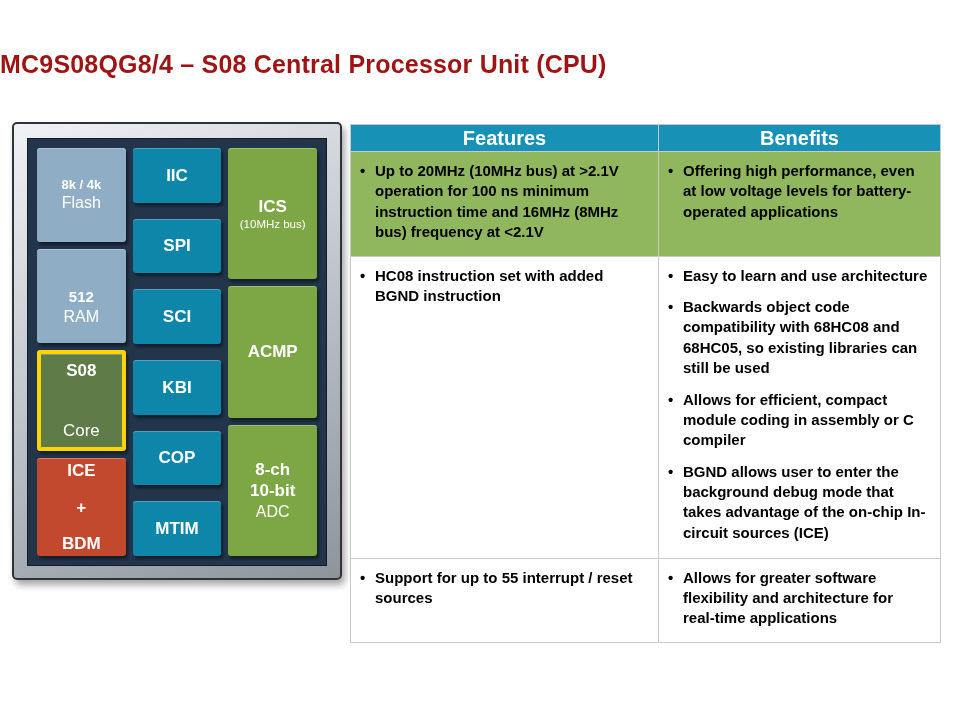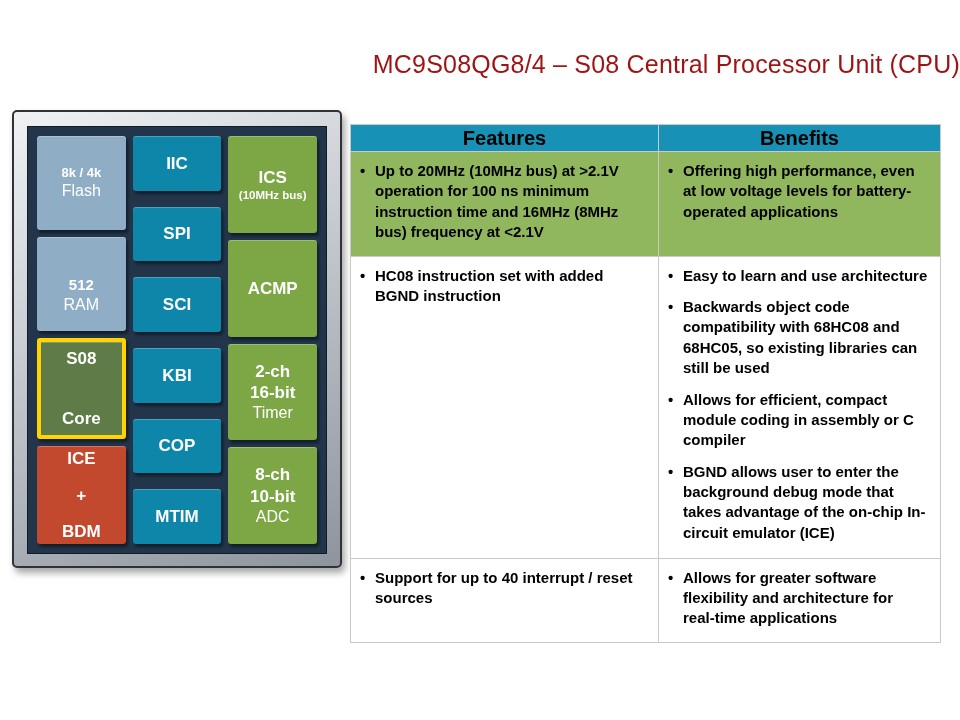--- a/index.html
+++ b/index.html
@@ -7,29 +7,29 @@
   body { font-family: "Liberation Sans", sans-serif; }
   .slide {
     position: relative;
     width: 960px; height: 720px;
     background: #ffffff;
     overflow: hidden;
   }
   .title {
     position: absolute; top: 50px; left: 0;
     width: 100%;
-    text-align: right;
+    text-align: left;
     font-size: 25px;
-    font-weight: 400;
+    font-weight: 700;
     color: var(--title_red);
     letter-spacing: 0.2px;
   }
   
   .chip {
-    position: absolute; left: 12px; top: 110px;
+    position: absolute; left: 12px; top: 122px;
     width: 330px; height: 458px;
     background: linear-gradient(155deg, #f0f2f4 0%, #c3c8cf 45%, #8e949c 100%);
     border: 2px solid #2f3338;
     border-radius: 5px;
     padding: 14px 13px 12px 13px;
     box-shadow: 3px 5px 7px rgba(0,0,0,0.35);
   }
   .chip-inner {
     width: 100%; height: 100%;
     background: var(--chip_bg);
@@ -54,33 +54,33 @@
     line-height: 1.25;
   }
   .block.blue  { background: var(--block_blue); }
   .block.teal  { background: var(--block_teal); }
   .block.green { background: var(--block_green); }
   .block.red   { background: var(--block_red); gap: 15px; }
   .block.core  { background: var(--core_green); border: 4px solid var(--core_outline); gap: 28px; }
   .t-sm { font-size: 13px;   font-weight: 700; }
   .t-md { font-size: 15px;   font-weight: 700; margin-top: 24px; }
   .t-lg { font-size: 17px;   font-weight: 700; }
-  .t-lg-sp { font-size: 17px; font-weight: 700; margin-top: 11px; }
+  .t-lg-sp { font-size: 17px; font-weight: 400; margin-top: 11px; }
   .t-rg { font-size: 16px;   font-weight: 400; }
-  .t-xs { font-size: 11.5px; font-weight: 700; }
+  .t-xs { font-size: 11.5px; font-weight: 400; }
   
   .ft {
     position: absolute; left: 350px; top: 124px;
     width: 591px;
     border-collapse: collapse;
     table-layout: fixed;
   }
   .ft th {
     background: var(--header_teal);
-    color: #000000;
+    color: #ffffff;
     font-size: 20px;
     font-weight: 700;
     height: 27px;
     text-align: center;
     border: 1px solid #c9c9c9;
   }
   .ft th:first-child, .ft td:first-child { width: 52.2%; }
   .ft td {
     border: 1px solid #c9c9c9;
     background: #ffffff;
@@ -152,25 +152,20 @@
         </div>
       <div class="col">
           <div class="block green">
             <div class="t-lg">ICS</div>
             <div class="t-xs">(10MHz bus)</div>
           </div>
           <div class="block green">
             <div class="t-lg">ACMP</div>
           </div>
           <div class="block green">
-            <div class="t-lg">2-ch</div>
-            <div class="t-lg">16-bit</div>
-            <div class="t-rg">Timer</div>
-          </div>
-          <div class="block green">
             <div class="t-lg">8-ch</div>
             <div class="t-lg">10-bit</div>
             <div class="t-rg">ADC</div>
           </div>
         </div>
     </div>
   </div>
 
   <table class="ft">
     <thead>
@@ -209,29 +204,29 @@
             <div class="bi">
               <span class="bm">•</span>
               <span class="bt">Backwards object code compatibility with 68HC08 and 68HC05, so existing libraries can still be used</span>
             </div>
             <div class="bi">
               <span class="bm">•</span>
               <span class="bt">Allows for efficient, compact module coding in assembly or C compiler</span>
             </div>
             <div class="bi">
               <span class="bm">•</span>
-              <span class="bt">BGND allows user to enter the background debug mode that takes advantage of the on-chip In-circuit emulator (ICE)</span>
+              <span class="bt">BGND allows user to enter the background debug mode that takes advantage of the on-chip In-circuit sources (ICE)</span>
             </div>
           </td>
         </tr>
         <tr>
           <td>
             <div class="bi">
               <span class="bm">•</span>
-              <span class="bt">Support for up to 40 interrupt / reset sources</span>
+              <span class="bt">Support for up to 55 interrupt / reset sources</span>
             </div>
           </td>
           <td>
             <div class="bi">
               <span class="bm">•</span>
               <span class="bt">Allows for greater software flexibility and architecture for real-time applications</span>
             </div>
           </td>
         </tr>
       </tbody>

